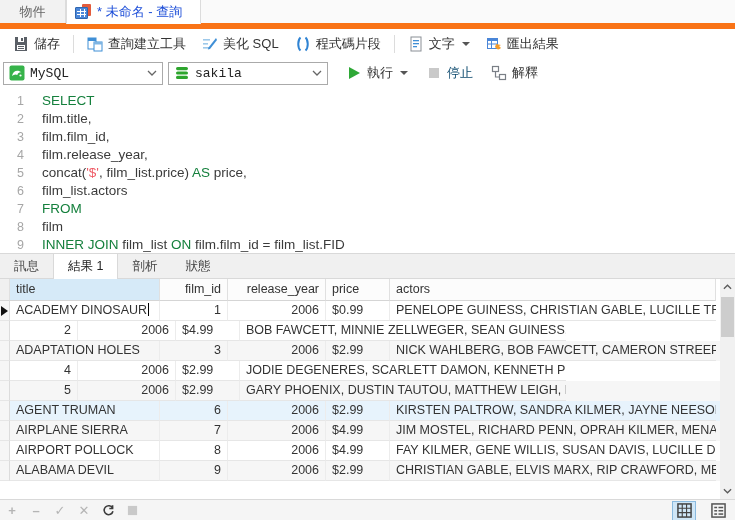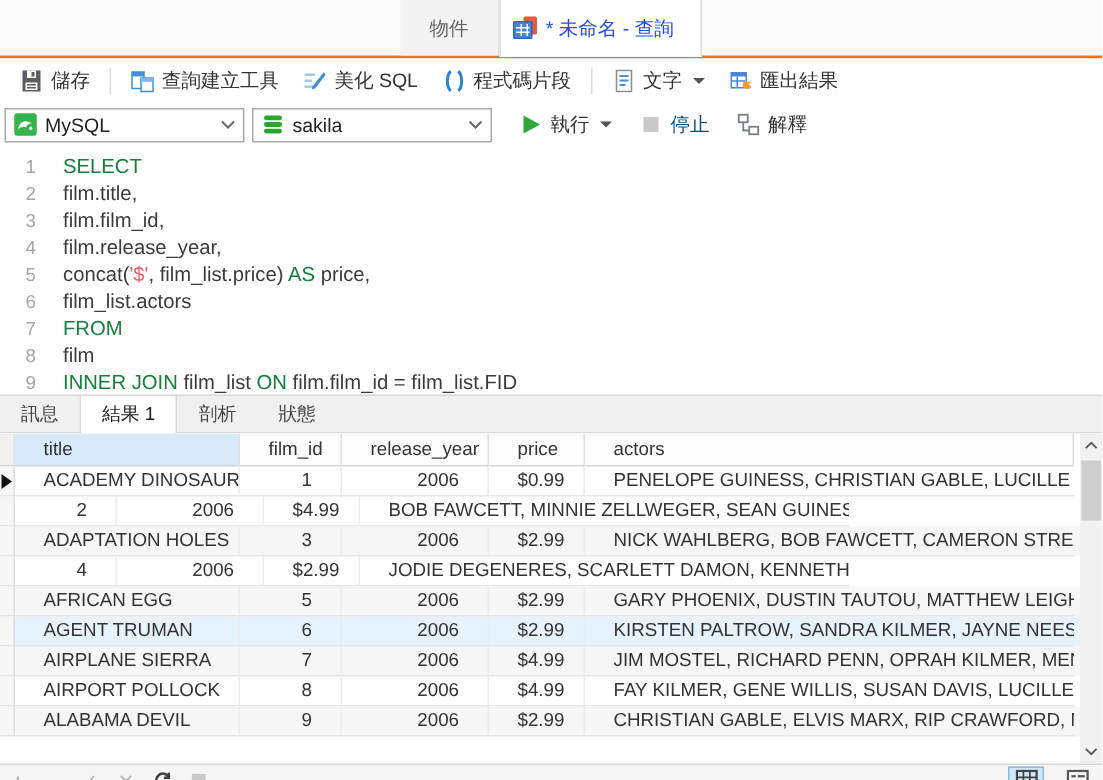--- a/index.html
+++ b/index.html
@@ -1,42 +1,42 @@
 <!DOCTYPE html>
 <html><head>
 <meta charset="utf-8">
 <style>
   * { margin:0; padding:0; box-sizing:border-box; }
   html,body { width:735px; height:520px; overflow:hidden; }
   body { font-family:"Liberation Sans","DejaVu Sans",sans-serif; background:#fff; color:#333; }
   .window { width:735px; height:520px; display:flex; flex-direction:column; background:#fff; }
 
   
-  .doc-tabs { height:39px; background:#fafafa; border-bottom:2px solid #f97316; display:flex; align-items:stretch; flex:0 0 auto;justify-content:center; }
+  .doc-tabs { height:29px; background:#fafafa; border-bottom:6px solid #f97316; display:flex; align-items:stretch; flex:0 0 auto; }
   .doc-tab { display:flex; align-items:center; gap:5px; padding:0 14px; font-size:13px; color:#666;
              background:#f2f2f2; border-right:1px solid #dcdcdc; cursor:default; }
   .doc-tab.first { width:66px; justify-content:center; }
   .doc-tab.active { background:#fff; color:#1d4ed8; border-left:1px solid #dcdcdc; margin-bottom:-1px; border-bottom:1px solid #fff; padding:0 18px 0 8px; }
   .qicon { position:relative; width:17px; height:16px; flex:0 0 auto; }
   .qicon .back { position:absolute; left:7px; top:0; width:9px; height:12px; background:#e25b3c; border-radius:1px; }
   .qicon .front { position:absolute; left:0; top:3px; width:13px; height:12px; background:#4a86d8; border:1px solid #2f66b0; border-radius:1px; }
   .qicon .front::before { content:""; position:absolute; left:1px; top:3px; right:1px; height:0; border-top:1px solid #fff; box-shadow:0 3px 0 #fff; }
   .qicon .front::after { content:""; position:absolute; top:1px; bottom:1px; left:4px; width:0; border-left:1px solid #fff; box-shadow:4px 0 0 #fff; }
 
   
   .toolbar { height:29px; display:flex; align-items:center; background:#fff; padding:0 6px; gap:2px; flex:0 0 auto; }
   .tbtn { display:flex; align-items:center; gap:5px; padding:3px 7px; font-size:13px; color:#333; border-radius:2px; cursor:default; white-space:nowrap; }
   .tsep { width:1px; height:18px; background:#dcdcdc; margin:0 4px; flex:0 0 auto; }
   .caret-sm { width:0; height:0; border-left:4px solid transparent; border-right:4px solid transparent; border-top:4px solid #555; margin-left:2px; }
   .icon16 { width:16px; height:16px; flex:0 0 auto; display:block; }
 
   
   .connrow { height:30px; display:flex; align-items:center; padding:0 3px; gap:5px; background:#fff; flex:0 0 auto; }
   .select { width:160px; height:23px; border:1px solid #aaa; background:#fff; display:flex; align-items:center; gap:5px; padding:0 5px; font-size:13px; color:#222; }
-  .select .grow { flex:1; }
+  .select .grow { flex:1;font-family:Liberation Mono, monospace; }
   .run-group { display:flex; align-items:center; gap:4px; margin-left:6px; }
   .disabled { color:#0c4a6e; }
 
   
   .editor { height:165px; background:#fff; overflow:hidden; flex:0 0 auto; padding-top:4px; }
   .code-line { display:flex; height:18px; line-height:18px; font-size:13.5px; }
   .ln { width:34px; text-align:right; color:#a6a6a6; padding-right:10px; flex:0 0 auto; font-size:12.5px; }
   .code { white-space:pre; color:#3b3b3b; padding-left:8px; }
   .kw { color:#15803d; }
   .str { color:#ef5b66; }
@@ -46,21 +46,21 @@
   .res-tab { padding:0 14px; display:flex; align-items:center; font-size:12.5px; color:#444; cursor:default; }
   .res-tab.active { background:#fff; border-left:1px solid #d9d9d9; border-right:1px solid #d9d9d9; margin-bottom:-1px; color:#222; }
 
   
   .grid-wrap { height:220px; display:flex; flex:0 0 auto; background:#fff; }
   .grid { width:720px; overflow:hidden; }
   .g-row { display:flex; height:20px; line-height:19px; font-size:12.5px; background:#fff; }
   .g-row.alt { background:#f6f6f6; }
   .g-row.hl { background:#e7f3fc; }
   .g-head { height:22px; line-height:21px; }
-  .g-cell { padding:0 19px; border-right:1px solid #ececec; border-bottom:1px solid #e6e6e6; overflow:hidden; white-space:nowrap; flex:0 0 auto; }
+  .g-cell { padding:0 6px; border-right:1px solid #ececec; border-bottom:1px solid #e6e6e6; overflow:hidden; white-space:nowrap; flex:0 0 auto; }
   .g-head .g-cell { background:#fcfcfc; border-right:1px solid #e0e0e0; border-bottom:1px solid #d5d5d5; color:#333; }
   .g-head .g-cell.curcol { background:#d6eaf8; }
   .gut { width:10px; padding:0; background:#f6f6f6; border-right:1px solid #dcdcdc; border-bottom:1px solid #e6e6e6; position:relative; }
   .g-head .gut { background:#f0f0f0; border-bottom:1px solid #d5d5d5; }
   .row-arrow { position:absolute; left:1px; top:5px; width:0; height:0; border-top:5px solid transparent; border-bottom:5px solid transparent; border-left:7px solid #111; }
   .c-title { width:150px; }
   .c-id { width:68px; text-align:right; }
   .c-year { width:98px; text-align:right; }
   .c-price { width:64px; }
   .c-actors { width:326px; border-right:none; }
@@ -292,21 +292,20 @@
         </div>
         <div class="g-row">
           <div class="g-cell gut"></div>
           <div class="g-cell c-id">4</div>
           <div class="g-cell c-year">2006</div>
           <div class="g-cell c-price">$2.99</div>
           <div class="g-cell c-actors">JODIE DEGENERES, SCARLETT DAMON, KENNETH PESCI, FAY WINSLET, OPRAH KILMER</div>
         </div>
         <div class="g-row alt">
           <div class="g-cell gut"></div>
-          <div class="g-cell c-title">AFRICAN EGG</div>
           <div class="g-cell c-id">5</div>
           <div class="g-cell c-year">2006</div>
           <div class="g-cell c-price">$2.99</div>
           <div class="g-cell c-actors">GARY PHOENIX, DUSTIN TAUTOU, MATTHEW LEIGH, MATTHEW CARREY, THORA TEMPLE</div>
         </div>
         <div class="g-row hl">
           <div class="g-cell gut"></div>
           <div class="g-cell c-title">AGENT TRUMAN</div>
           <div class="g-cell c-id">6</div>
           <div class="g-cell c-year">2006</div>

